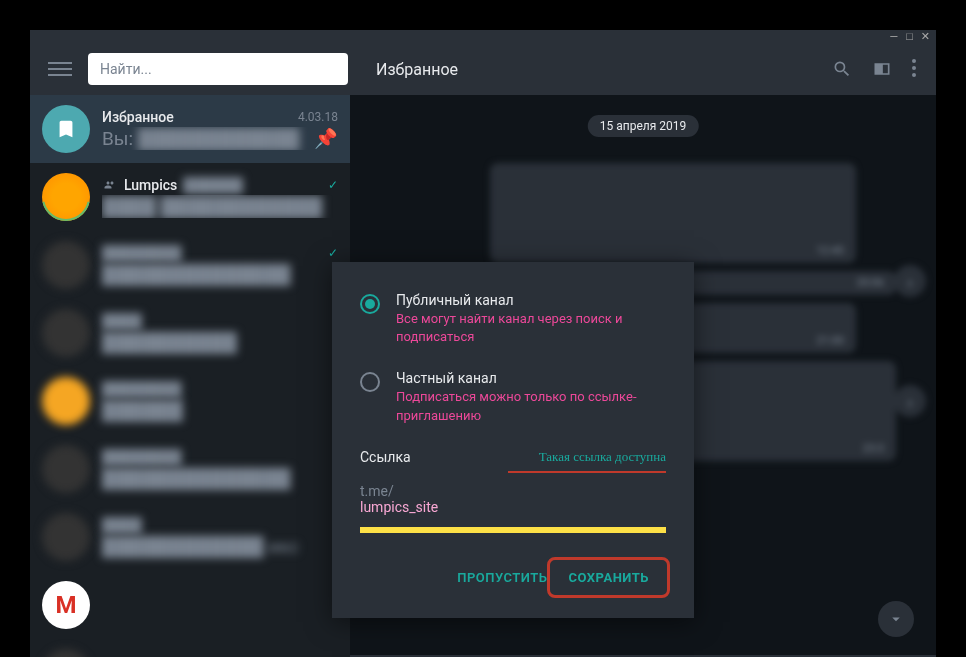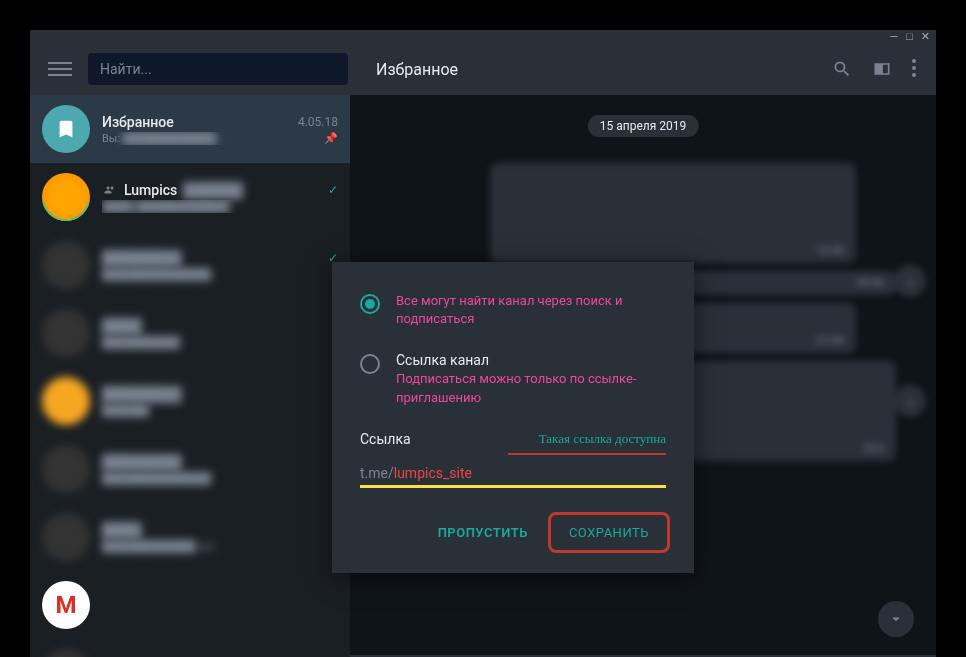--- a/index.html
+++ b/index.html
@@ -4,41 +4,41 @@
 <style>
 * { margin: 0; padding: 0; box-sizing: border-box; font-family: -apple-system, BlinkMacSystemFont, "Segoe UI", Roboto, sans-serif; }
 body { background: #000; width: 966px; height: 657px; overflow: hidden; position: relative; }
 .window { position: absolute; left: 30px; top: 30px; width: 906px; height: 602px; background: #1a1f24; display: flex; flex-direction: column; }
 .titlebar { height: 14px; background: #2a3038; display: flex; justify-content: flex-end; align-items: center; padding-right: 6px; gap: 8px; }
 .titlebar span { color: #aaa; font-size: 11px; cursor: pointer; }
 .app { flex: 1; display: flex; flex-direction: column; }
 .header { height: 52px; background: #2a3038; display: flex; align-items: center; padding: 0 10px; gap: 8px; }
 .hamburger { width: 24px; height: 24px; display: flex; flex-direction: column; justify-content: center; gap: 4px; cursor: pointer; margin: 0 8px; }
 .hamburger div { height: 2px; background: #7a8491; }
-.search-box { flex: 0 0 260px; background: #0f172a; border-radius: 4px; padding: 8px 12px; color: #7a8491; font-size: 14px; }
+.search-box { flex: 0 0 260px; background: #ffffff; border-radius: 4px; padding: 8px 12px; color: #7a8491; font-size: 14px; }
 .chat-title { flex: 1; color: #e8eaed; font-size: 16px; padding-left: 20px; }
 .header-icons { display: flex; gap: 20px; padding-right: 10px; }
 .header-icons svg { width: 20px; height: 20px; fill: #7a8491; cursor: pointer; }
 .dots { display: flex; flex-direction: column; gap: 3px; cursor: pointer; }
 .dots div { width: 4px; height: 4px; background: #7a8491; border-radius: 50%; }
 .body { flex: 1; display: flex; position: relative; }
 .sidebar { width: 320px; background: #1a1f24; overflow: hidden; }
 .chat-item { display: flex; padding: 10px 12px; gap: 12px; align-items: center; cursor: pointer; }
 .chat-item.active { background: #2c3a47; }
 .avatar { width: 48px; height: 48px; border-radius: 50%; flex-shrink: 0; }
 .avatar.saved { background: #4da9b0; display: flex; align-items: center; justify-content: center; }
 .avatar.orange { background: radial-gradient(circle, #ffa500 40%, #ff8c00 100%); position: relative; }
 .avatar.orange::after { content: ''; position: absolute; width: 44px; height: 44px; border: 2px solid #66bb6a; border-radius: 50%; top: 0; left: 0; clip-path: polygon(0 60%, 100% 60%, 100% 100%, 0 100%); }
 .avatar.blur { background: #333; filter: blur(4px); }
 .avatar.gmail { background: #fff; display: flex; align-items: center; justify-content: center; color: #d93025; font-weight: bold; font-size: 24px; }
 .chat-info { flex: 1; min-width: 0; }
 .chat-top { display: flex; justify-content: space-between; align-items: center; margin-bottom: 2px; }
 .chat-name { color: #e8eaed; font-size: 14px; font-weight: 500; display: flex; align-items: center; gap: 6px; }
 .chat-date { color: #7a8491; font-size: 12px; }
-.chat-preview { color: #7a8491; font-size: 11px; white-space: nowrap; overflow: hidden; text-overflow: ellipsis; display: flex; justify-content: space-between; align-items: flex-start; }
+.chat-preview { color: #7a8491; font-size: 19px; white-space: nowrap; overflow: hidden; text-overflow: ellipsis; display: flex; justify-content: space-between; align-items: flex-start; }
 .pin { color: #7a8491; }
 .blur-text { filter: blur(4px); color: #7a8491; }
 .main { flex: 1; background: #0f1419; position: relative; overflow: hidden; }
 .date-badge { position: absolute; top: 20px; left: 50%; transform: translateX(-50%); background: #2a3038; color: #e8eaed; font-size: 12px; padding: 4px 12px; border-radius: 12px; }
 .messages { padding: 60px 20px 0; filter: blur(3px); }
 .msg { background: #2a3038; border-radius: 8px; padding: 10px 14px; margin: 8px 60px 8px 120px; position: relative; }
 .msg-time { position: absolute; right: 12px; bottom: 6px; color: #7a8491; font-size: 11px; }
 .arrow-btn { position: absolute; right: 10px; width: 32px; height: 32px; background: #2a3038; border-radius: 50%; display: flex; align-items: center; justify-content: center; color: #7a8491; font-size: 18px; }
 .composer { position: absolute; bottom: 0; left: 320px; right: 0; height: 52px; background: #2a3038; display: flex; align-items: center; padding: 0 16px; gap: 14px; }
 
@@ -49,26 +49,26 @@
 .radio.checked { border-color: #19a99d; }
 .radio.checked::after { content: ''; position: absolute; width: 10px; height: 10px; background: #19a99d; border-radius: 50%; top: 3px; left: 3px; }
 .radio-text { flex: 1; }
 .radio-title { color: #e8eaed; font-size: 14px; margin-bottom: 2px; }
 .radio-desc { color: #ec4899; font-size: 13px; line-height: 1.4; }
 .link-section { padding: 0 28px; margin-top: 0; }
 .link-header { display: flex; justify-content: space-between; align-items: center; margin-bottom: 8px; }
 .link-label { color: #e8eaed; font-size: 14px; }
 .link-status { color: #19a99d; font-size: 13px; font-family: Liberation Serif, serif; }
 .link-underline { height: 2px; background: #c0392b; margin-top: -2px; margin-bottom: 10px; margin-left: 148px; width: 158px; }
-.link-input-wrap { display: flex; align-items: baseline; border-bottom: 3px solid #fde047; padding-bottom: 4px; }
+.link-input-wrap { display: flex; align-items: baseline; border-bottom: 6px solid #fde047; padding-bottom: 12px; flex-direction: column; }
 .link-prefix { color: #7a8491; font-size: 14px; }
-.link-input { background: transparent; border: none; color: #ef4444; font-size: 14px; outline: none; flex: 1; }
-.modal-actions { display: flex; justify-content: flex-end; gap: 20px; padding: 24px 24px 4px; align-items: center; }
+.link-input { background: transparent; border: none; color: #f9a8d4; font-size: 14px; outline: none; flex: 1; }
+.modal-actions { display: flex; justify-content: flex-end; padding: 24px 24px 4px; align-items: center; }
 .btn-skip { color: #19a99d; font-size: 13px; font-weight: 600; cursor: pointer; letter-spacing: 0.5px; }
-.btn-save { color: #19a99d; font-size: 13px; font-weight: 400; cursor: pointer; letter-spacing: 0.5px; padding: 10px 18px; border: 3px solid #c0392b; border-radius: 8px; }
+.btn-save { color: #19a99d; font-size: 13px; font-weight: 700; cursor: pointer; letter-spacing: 0.5px; padding: 10px 18px; border: 3px solid #c0392b; border-radius: 8px; }
 
 .scroll-down { position: absolute; right: 22px; bottom: 70px; width: 36px; height: 36px; background: #2a3038; border-radius: 50%; display: flex; align-items: center; justify-content: center; cursor: pointer; }
 .scroll-down svg { width: 18px; height: 18px; fill: #7a8491; }
 .people-icon { fill: #7a8491; width: 16px; height: 12px; }
 .check-teal { color: #19a99d; }
 </style>
 </head>
 <body>
 
 <div class="window">
@@ -104,21 +104,21 @@
       <div class="sidebar">
         <div class="chat-item active">
           <div class="avatar saved">
             <svg width="22" height="22" viewBox="0 0 24 24" fill="#fff">
                 <path d="M17 3H7c-1.1 0-2 .9-2 2v16l7-3 7 3V5c0-1.1-.9-2-2-2z"></path>
               </svg>
           </div>
           <div class="chat-info">
             <div class="chat-top">
               <div class="chat-name">Избранное</div>
-              <div class="chat-date">4.05.18</div>
+              <div class="chat-date">4.03.18</div>
             </div>
             <div class="chat-preview">
               <span><span>Вы:</span> <span class="blur-text">████████████</span></span>
               <span class="pin">📌</span>
             </div>
           </div>
         </div>
         <div class="chat-item">
           <div class="avatar orange"></div>
           <div class="chat-info">
@@ -220,27 +220,28 @@
         
         
         
         
       </div>
 
       <div class="modal">
         <div class="radio-row">
           <div class="radio checked"></div>
           <div class="radio-text">
+            <div class="radio-title">Публичный канал</div>
             <div class="radio-desc">Все могут найти канал через поиск и подписаться</div>
           </div>
         </div>
         <div class="radio-row">
           <div class="radio"></div>
           <div class="radio-text">
-            <div class="radio-title">Ссылка канал</div>
+            <div class="radio-title">Частный канал</div>
             <div class="radio-desc">Подписаться можно только по ссылке-приглашению</div>
           </div>
         </div>
         <div class="link-section">
           <div class="link-header">
             <div class="link-label">Ссылка</div>
             <div class="link-status">Такая ссылка доступна</div>
           </div>
           <div class="link-underline"></div>
           <div class="link-input-wrap">

